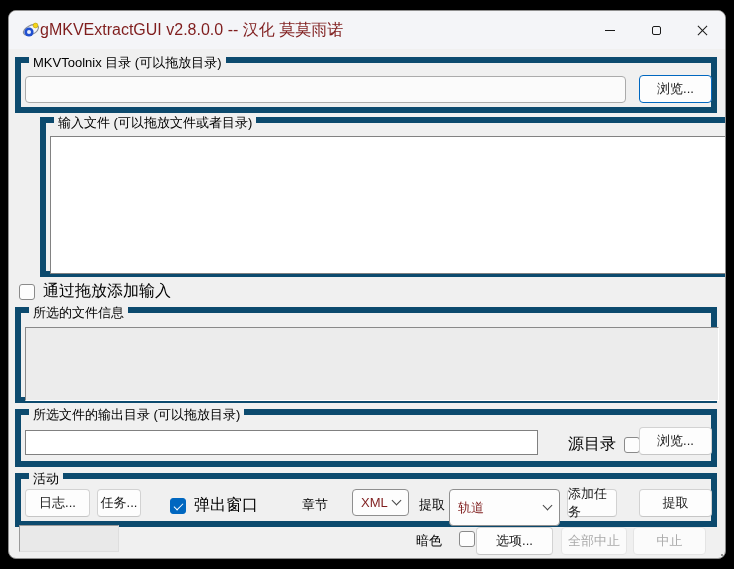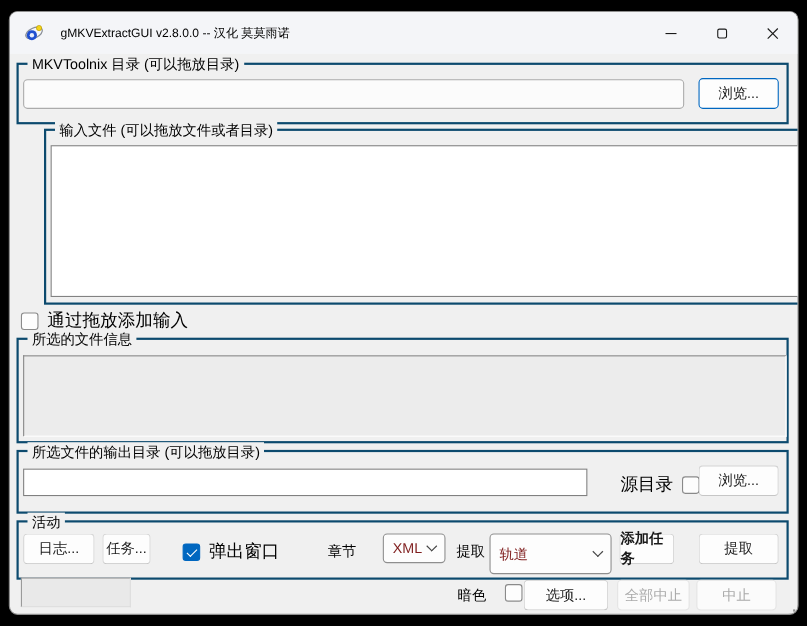--- a/index.html
+++ b/index.html
@@ -7,33 +7,33 @@
               font-family: "Liberation Sans", "DejaVu Sans", sans-serif; }
 
   .window { position: absolute; left: 8px; top: 10px; width: 718px; height: 549px;
             background: #f0f0f0; border: 1px solid #8f8f8f; border-radius: 8px;
             box-shadow: 0 10px 24px rgba(0,0,0,.55); overflow: hidden; }
 
   
   .titlebar { position: absolute; left: 0; top: 0; right: 0; height: 38px;
               background: #f4f5f8; display: flex; align-items: center; }
   .app-icon { margin-left: 13px; width: 18px; height: 18px; flex: 0 0 auto; }
-  .title-text { margin-left: 15px; font-size: 11px; color: #000000; white-space: nowrap; }
+  .title-text { margin-left: 0; font-size: 16px; color: #7f1d1d; white-space: nowrap; }
   .win-controls { margin-left: auto; display: flex; height: 100%; }
   .win-btn { width: 46px; height: 100%; display: flex; align-items: center; justify-content: center; }
   .glyph-min { width: 10px; height: 1px; background: #1a1a1a; }
   .glyph-max { width: 9px; height: 9px; border: 1px solid #1a1a1a; border-radius: 2px; }
   .glyph-close { position: relative; width: 11px; height: 11px; }
   .glyph-close::before, .glyph-close::after { content: ""; position: absolute; left: -1px; top: 5px;
         width: 13px; height: 1px; background: #1a1a1a; }
   .glyph-close::before { transform: rotate(45deg); }
   .glyph-close::after  { transform: rotate(-45deg); }
 
   
-  .group { position: absolute; left: 6px; width: 702px; border: 2px solid #0c4a6e; }
+  .group { position: absolute; left: 6px; width: 702px; border: 6px solid #0c4a6e; }
   .group-label { position: absolute; top: -9px; left: 8px; background: #f0f0f0;
                  padding: 0 4px; font-size: 13px; color: #000; white-space: nowrap; }
 
   
   .btn { position: absolute; display: flex; align-items: center; justify-content: center;
          background: #fdfdfd; border: 1px solid #d2d2d2; border-bottom-color: #c6c6c6;
          border-radius: 4px; font-size: 13px; color: #1a1a1a; cursor: default; }
   .btn.accent-border { border: 1px solid #0067c0; }
   .btn.disabled { color: #aaaaaa; background: #fbfbfb; border-color: #e4e4e4; }
 
@@ -147,21 +147,21 @@
       <span class="chevron"></span>
     </div>
 
     <span class="static-label" style="left:398px; top:17px;">提取</span>
 
     <div class="combo" style="left:428px; top:10px; width:111px; height:37px;">
       <span>轨道</span>
       <span class="chevron"></span>
     </div>
 
-    <div class="btn" style="left:546px; top:10px; width:50px; height:28px;font-weight:bold;">添加任务</div>
+    <div class="btn" style="left:546px; top:10px; width:50px; height:28px;">添加任务</div>
     <div class="btn" style="left:618px; top:10px; width:73px; height:28px;">提取</div>
   </div>
 
   <div class="progress"></div>
 
   <span class="static-label" style="left:407px; top:521px;">暗色</span>
   <span class="checkbox" style="position:absolute; left:450px; top:520px;" aria-checked="false"></span>
 
   <div class="btn" style="left:467px; top:516px; width:77px; height:28px;">选项...</div>
   <div class="btn disabled" style="left:552px; top:516px; width:66px; height:28px;">全部中止</div>

